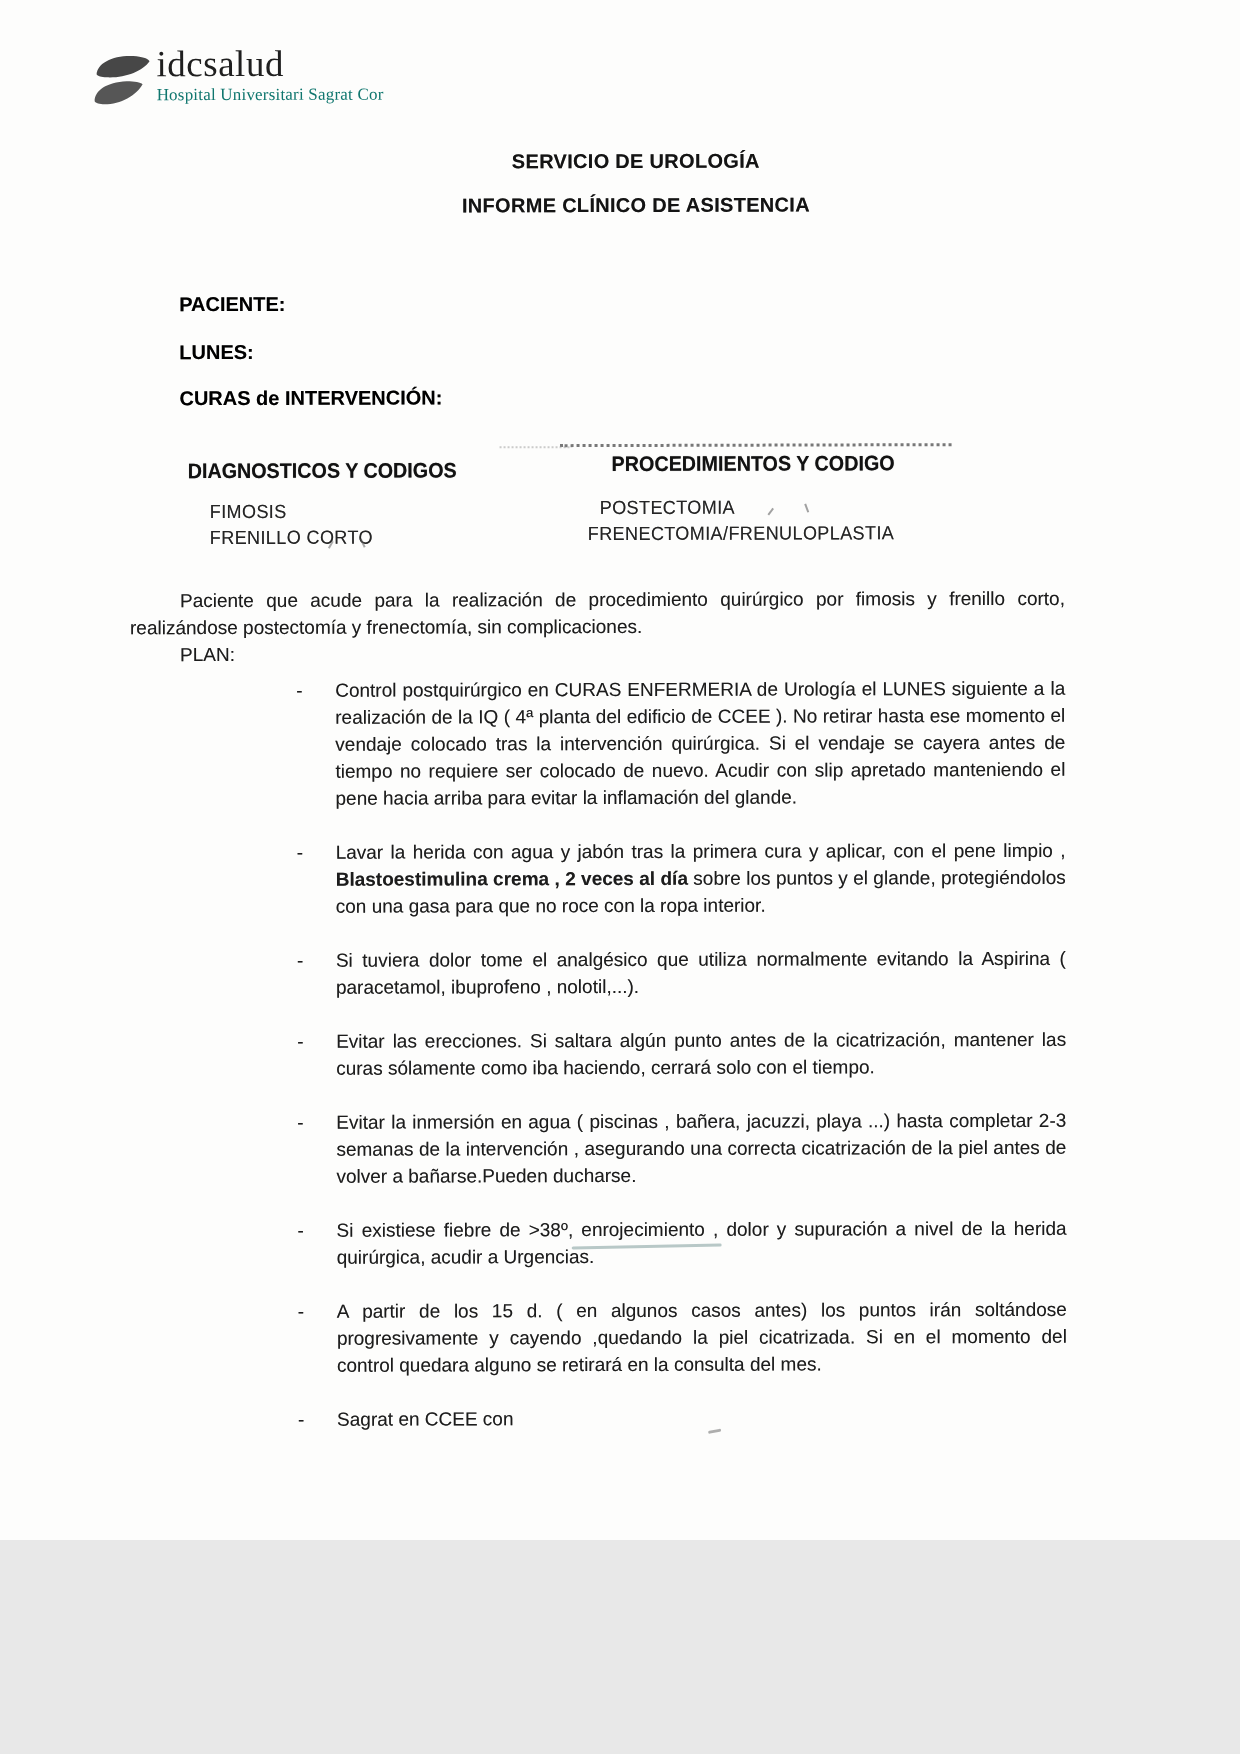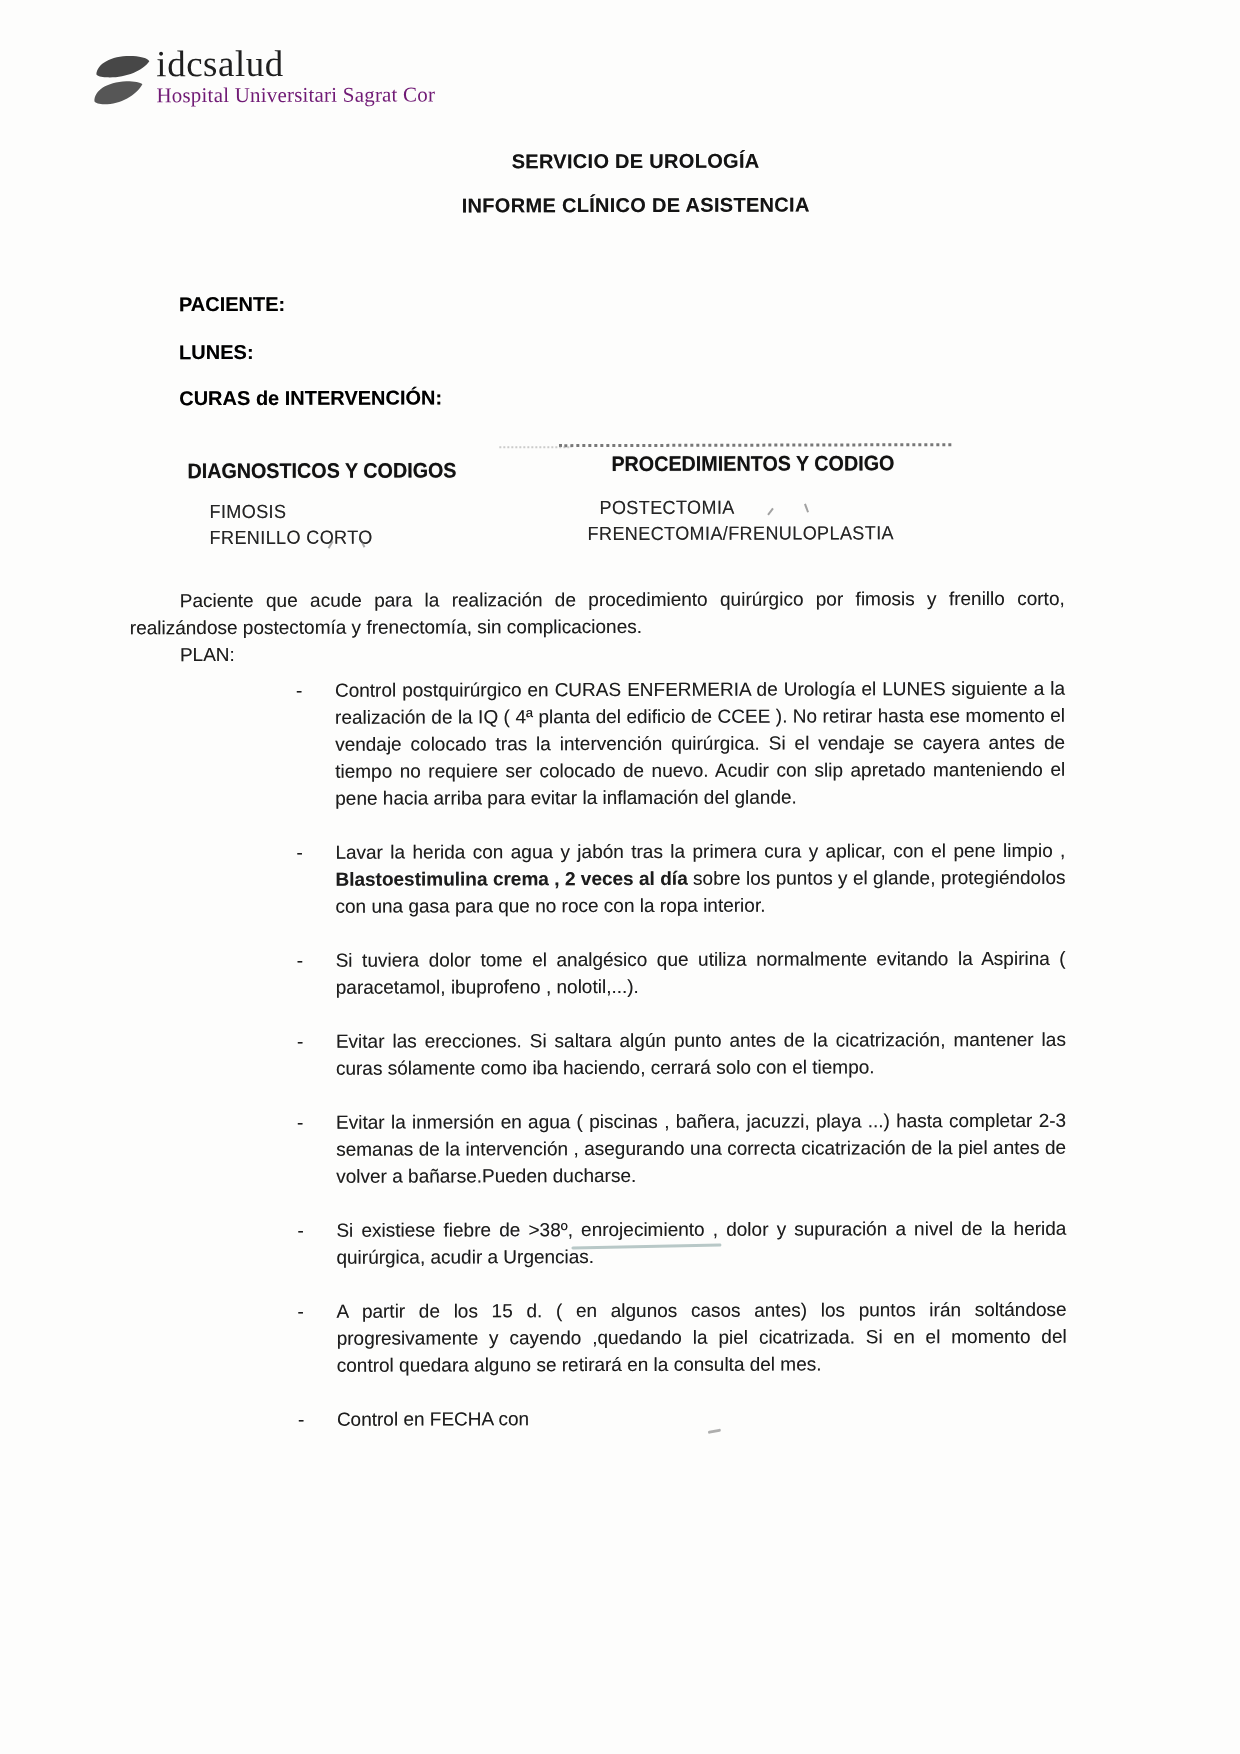--- a/index.html
+++ b/index.html
@@ -1,35 +1,35 @@
 <!DOCTYPE html>
 <html><head>
 <meta charset="utf-8">
 <style>
   html,body{margin:0;padding:0;background:#e8e8e8;}
   .page{
     position:relative;
-    width:1240px;height:1754px;
+    width:1240px;height:1540px;
     margin:0 auto;
     background:#fdfdfc;
     overflow:hidden;
     font-family:"Liberation Sans", sans-serif;
     color:#1b1b1b;
   }
   .sheet{
     position:absolute;inset:0;
     transform:rotate(-0.15deg);
     transform-origin:50% 40%;
   }
   
   .logo-block{position:absolute;top:44px;left:94px;display:flex;align-items:flex-start;}
   .logo-mark{width:58px;height:52px;margin-top:8px;flex:0 0 auto;}
   .logo-text{margin-left:6px;font-family:"Liberation Serif", serif;}
   .logo-brand{font-size:37px;line-height:38px;color:#1f1f1f;letter-spacing:0.5px;}
-  .logo-sub{font-size:21px;line-height:24px;color:#701a75;letter-spacing:0.2px;}
+  .logo-sub{font-size:17px;line-height:24px;color:#0f766e;letter-spacing:0.2px;}
   
   .title1,.title2{
     position:absolute;left:0;right:0;padding-left:34px;
     text-align:center;font-weight:bold;font-size:20px;color:#141414;
     letter-spacing:0.3px;
     text-shadow:0 0 0.6px rgba(0,0,0,0.45);
   }
   .title1{top:150px;}
   .title2{top:194px;}
   
@@ -163,21 +163,21 @@
         <li class="plan-item">
           <span class="dash">-</span>
           <span class="t">Si existiese fiebre de &gt;38º, enrojecimiento , dolor y supuración a nivel de la herida quirúrgica, acudir a Urgencias.</span>
         </li>
         <li class="plan-item">
           <span class="dash">-</span>
           <span class="t">A partir de los 15 d. ( en algunos casos antes) los puntos irán soltándose progresivamente y cayendo ,quedando la piel cicatrizada. Si en el momento del control quedara alguno se retirará en la consulta del mes.</span>
         </li>
         <li class="plan-item">
           <span class="dash">-</span>
-          <span class="t">Control en FECHA con</span>
+          <span class="t">Sagrat en CCEE con</span>
         </li>
       </ul>
     </div>
 
     <div class="strike-artifact"></div>
     <div class="bottom-artifact"></div>
 
   </div>
 </div>
 

